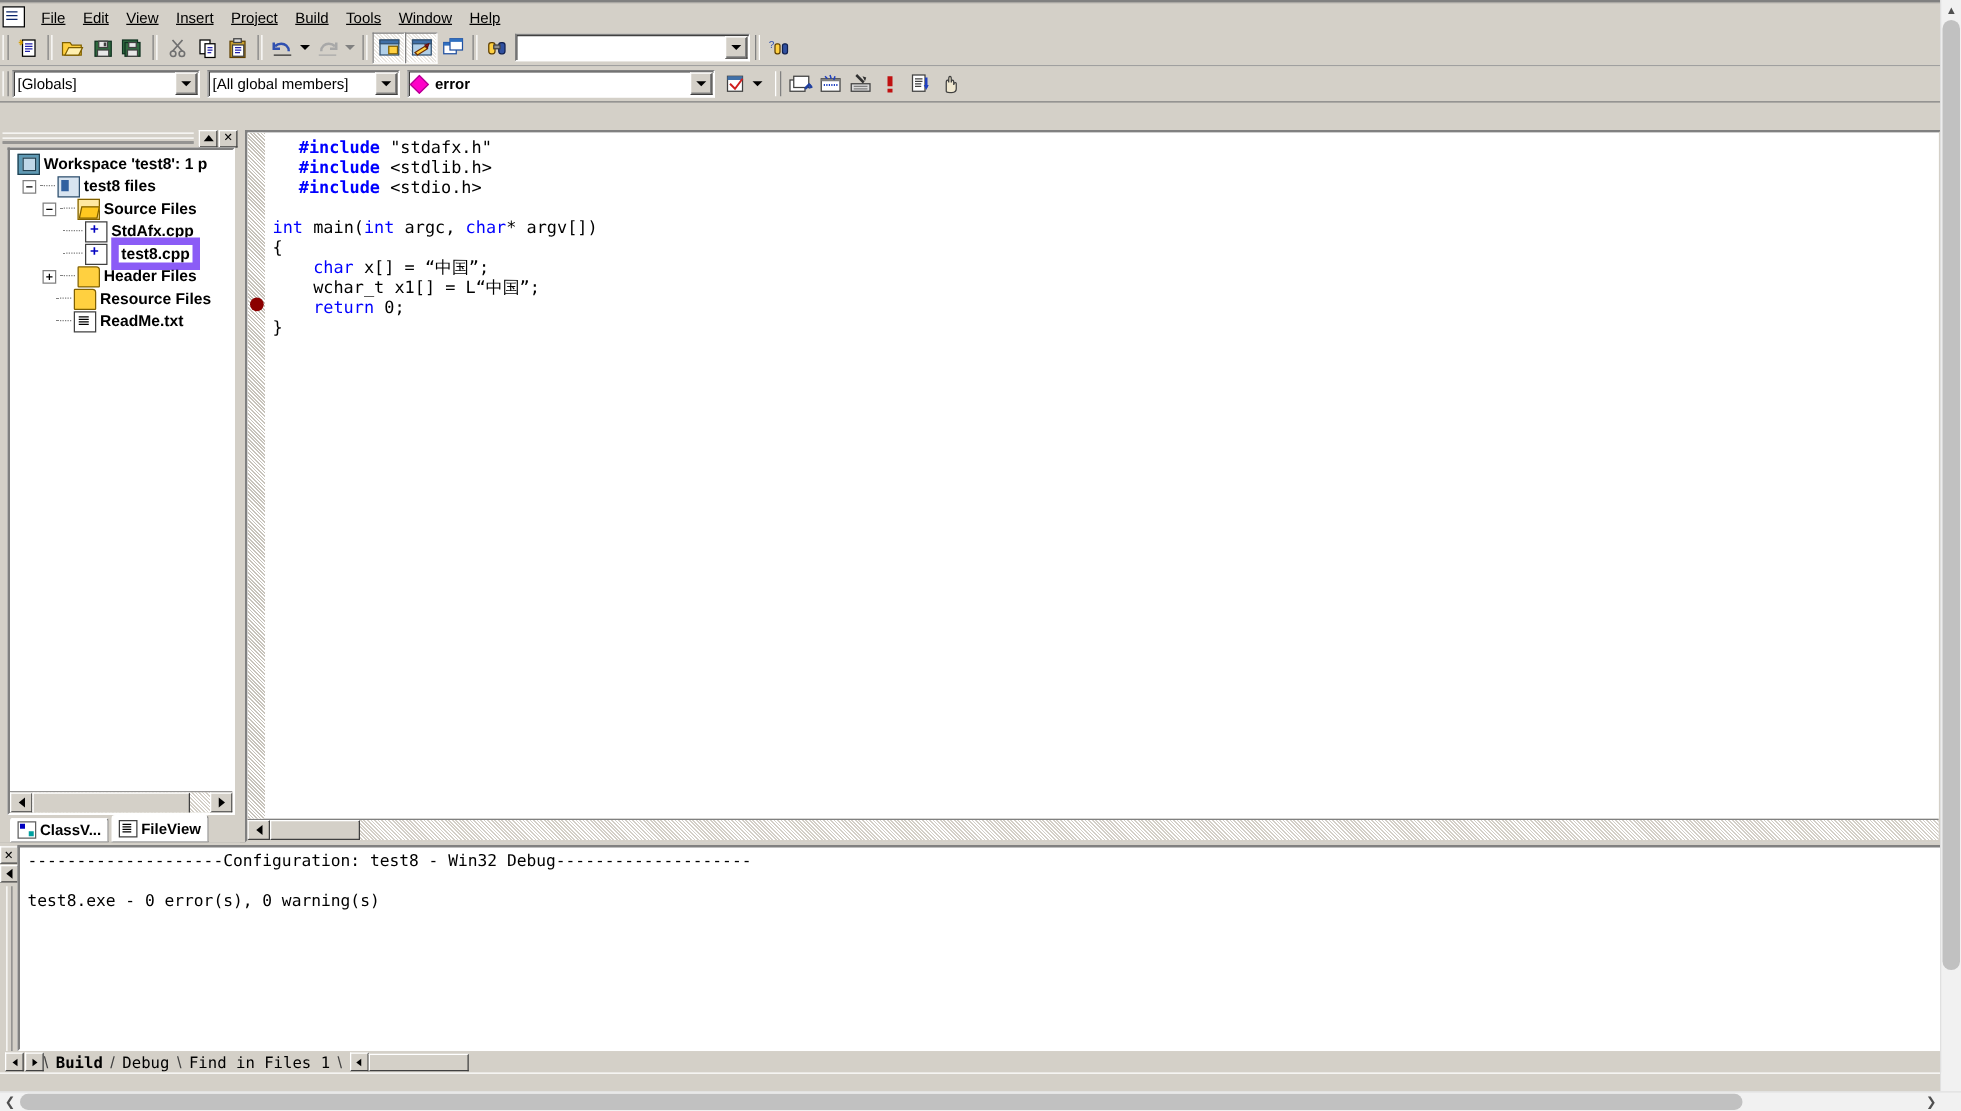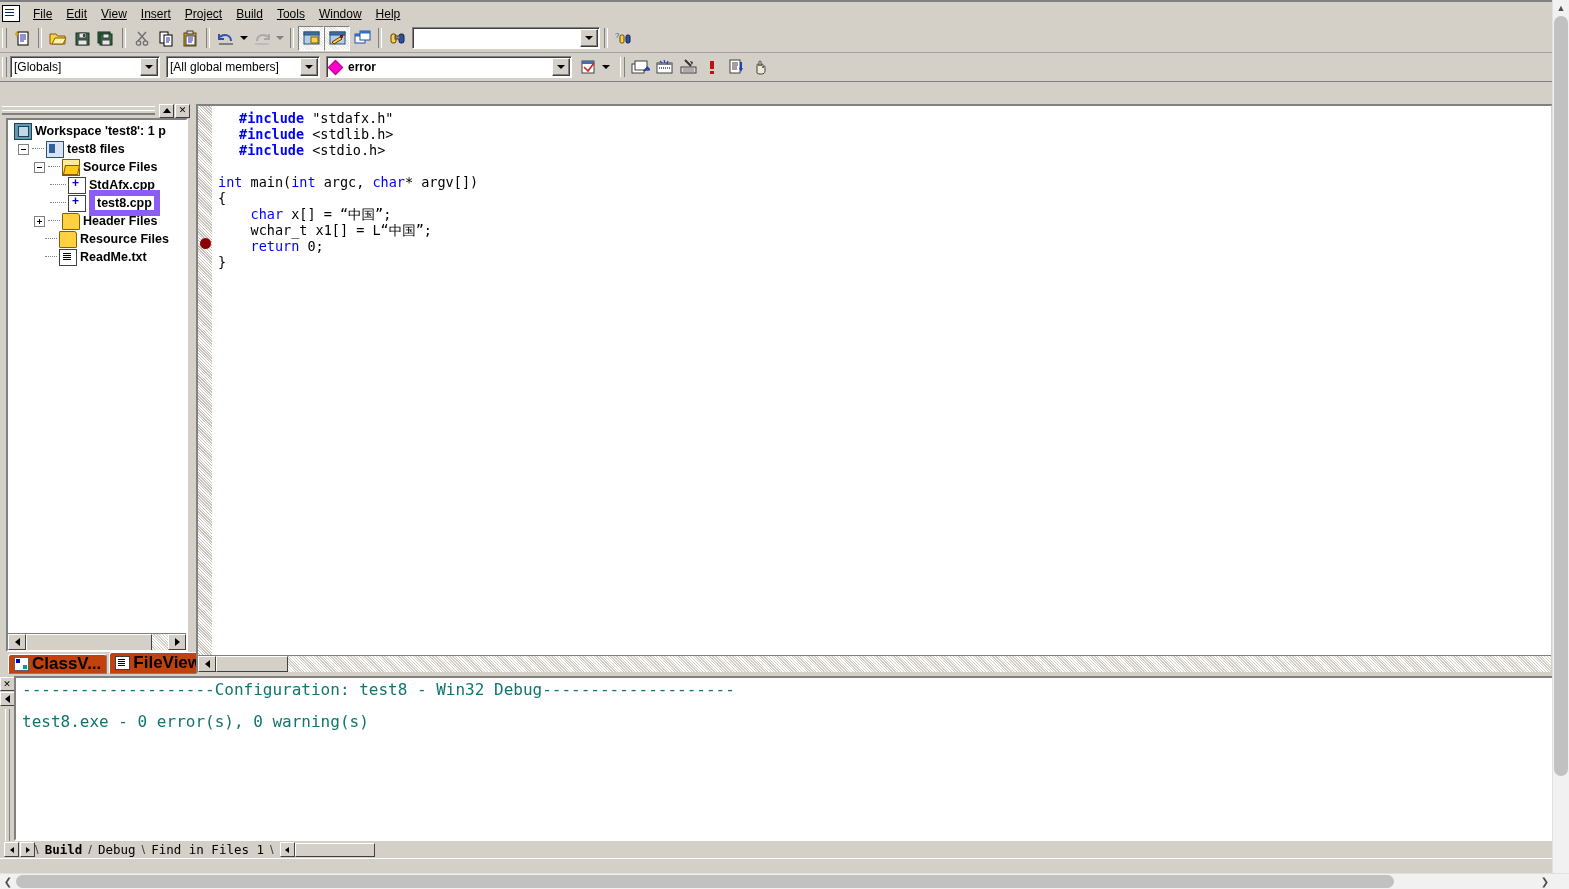--- a/index.html
+++ b/index.html
@@ -340,25 +340,25 @@
     align-items: flex-end;
     padding-left: 8px;
     flex: 0 0 auto;
     background: #d4d0c8;
   }
   .wstab {
     height: 18px;
     display: flex; align-items: center;
     padding: 0 5px;
     margin-right: 2px;
-    background: #c2410c;
+    background: #ffffff;
     border: 1px solid;
     border-color: #ffffff #808080 #808080 #ffffff;
     border-radius: 3px 3px 0 0;
-    font-size: 17px;
+    font-size: 12px;
     font-weight: bold;
     white-space: nowrap;
     cursor: default;
     justify-content: flex-end;
   }
   .wstab.active { height: 20px; }
   .tab-ico { width:13px;height:12px;margin-right:3px;flex:0 0 auto;position:relative;}
   .tab-ico-cv { background:#ffffff;border:1px solid #606060;}
   .tab-ico-cv:before{content:"";position:absolute;left:1px;top:1px;width:4px;height:4px;background:#0000c0;}
   .tab-ico-cv:after{content:"";position:absolute;right:1px;bottom:1px;width:4px;height:4px;background:#00a0a0;}
@@ -456,25 +456,25 @@
     border-left: 1px solid #ffffff;
     border-right: 1px solid #808080;
   }
   .out-text {
     flex: 1 1 auto;
     background: #ffffff;
     border: 2px solid;
     border-color: #808080 #ffffff #ffffff #808080;
     border-right: none;
     font-family: "DejaVu Sans Mono", "Liberation Mono", monospace;
-    font-size: 16px;
+    font-size: 13px;
     line-height: 16px;
     padding: 4px 0 0 6px;
     white-space: pre;
-    color: #0f766e;
+    color: #000000;
     overflow: hidden;
   }
   .out-tabs {
     height: 17px;
     flex: 0 0 auto;
     display: flex;
     align-items: center;
     background: #d4d0c8;
     padding-left: 4px;
   }

